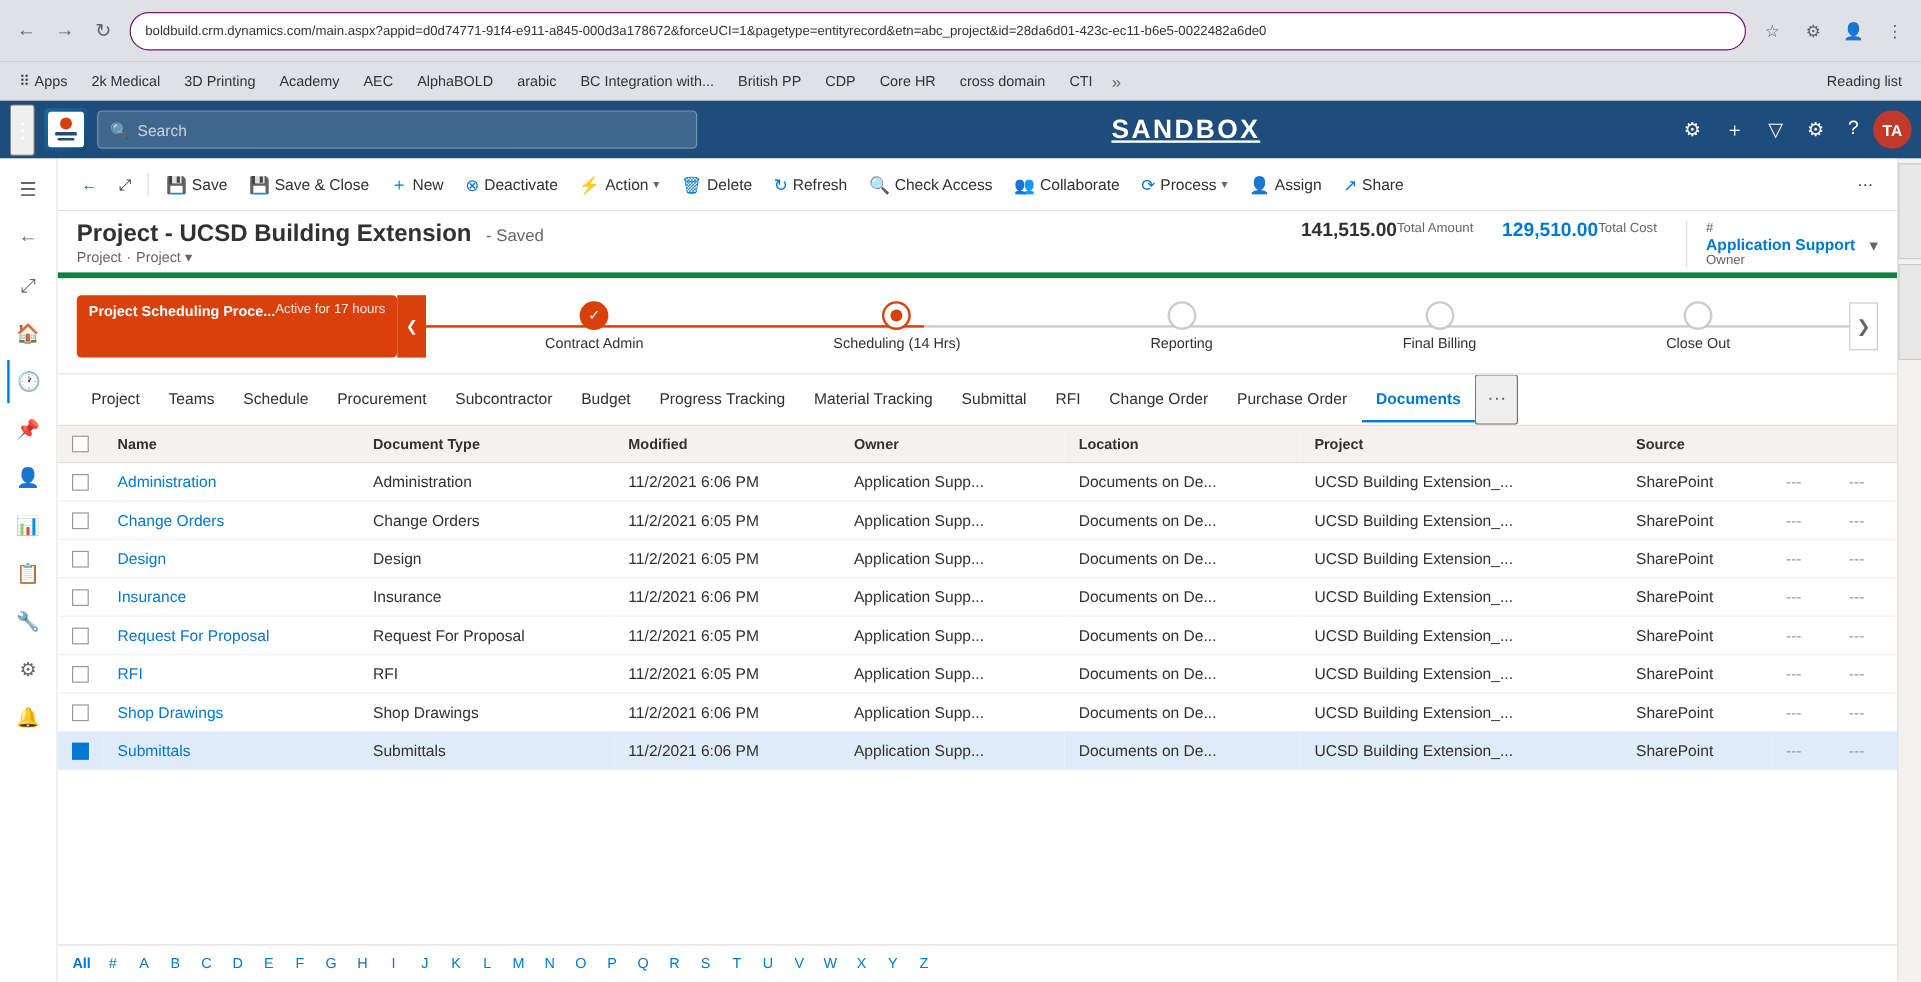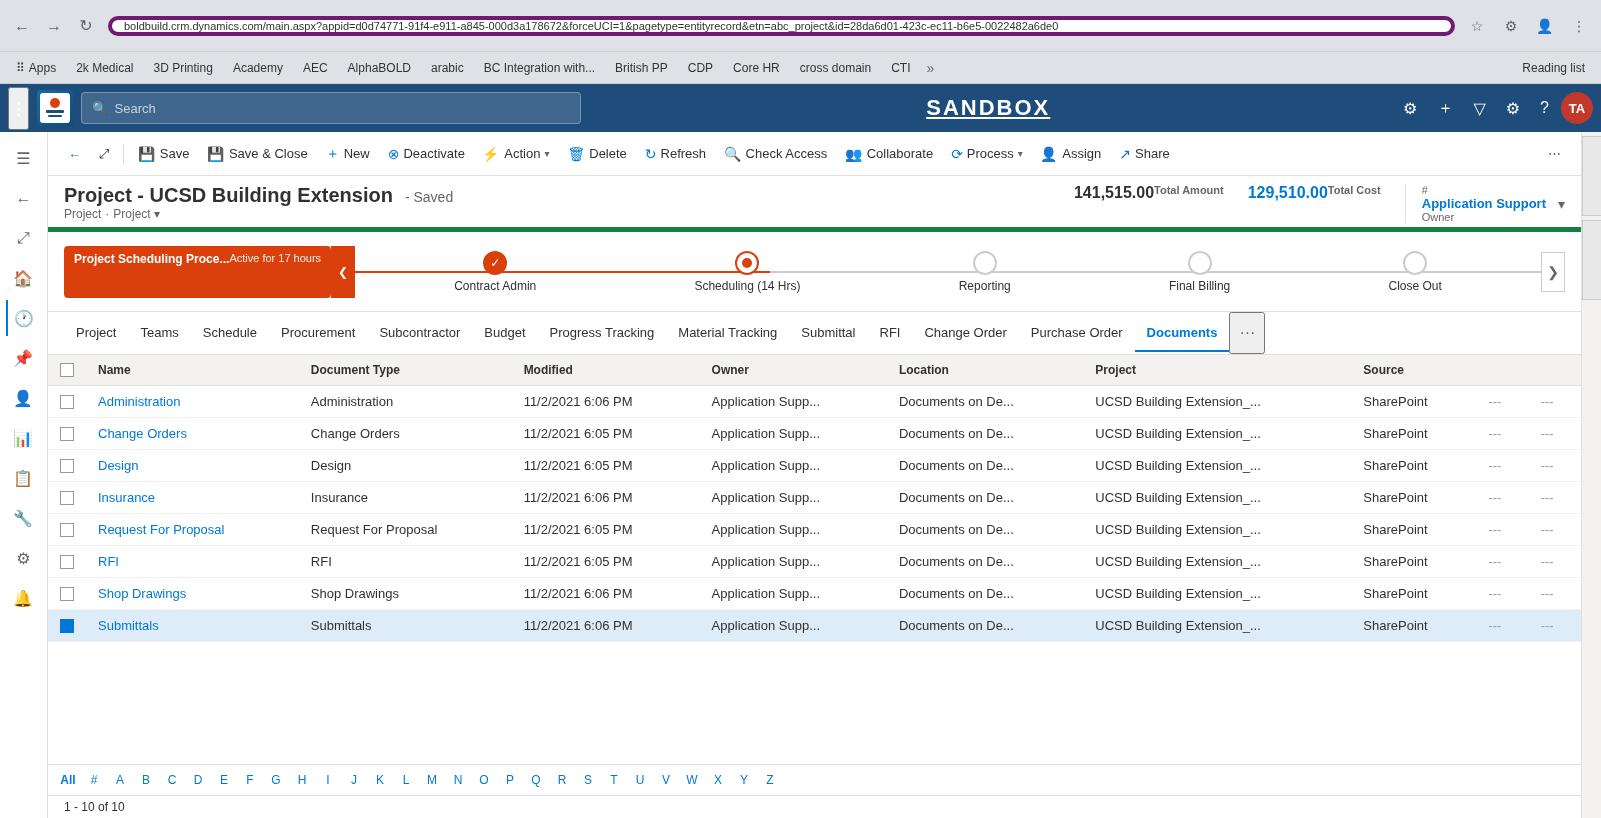--- a/index.html
+++ b/index.html
@@ -2,21 +2,21 @@
 <html><head>
   <meta charset="utf-8">
   <style>
     * { box-sizing: border-box; margin: 0; padding: 0; }
     body { font-family: 'Segoe UI', Arial, sans-serif; font-size: 13px; background: #f3f2f1; overflow: hidden; width: 1601px; height: 818px; }
 
     
     .browser-chrome { background: #dee1e6; height: 52px; display: flex; align-items: center; padding: 0 8px; gap: 8px; border-bottom: 1px solid #ccc; }
     .browser-nav-btns { display: flex; gap: 4px; align-items: center; }
     .browser-nav-btn { width: 28px; height: 28px; border-radius: 50%; border: none; background: transparent; cursor: pointer; display: flex; align-items: center; justify-content: center; color: #5f6368; font-size: 16px; }
-    .browser-addressbar { flex: 1; height: 20px; border-radius: 16px; background: #fff; border: 4px solid #701a75; display: flex; align-items: center; padding: 0 12px; font-size: 12px; color: #333; }
+    .browser-addressbar { flex: 1; height: 32px; border-radius: 16px; background: #fff; border: 1px solid #701a75; display: flex; align-items: center; padding: 0 12px; font-size: 12px; color: #333; }
     .browser-actions { display: flex; gap: 6px; align-items: center; }
     .browser-action-btn { width: 28px; height: 28px; border-radius: 50%; border: none; background: transparent; cursor: pointer; display: flex; align-items: center; justify-content: center; color: #5f6368; font-size: 14px; }
 
     
     .bookmarks-bar { background: #dee1e6; height: 32px; display: flex; align-items: center; padding: 0 8px; gap: 4px; border-bottom: 1px solid #ccc; font-size: 12px; overflow: hidden; }
     .bookmark-item { padding: 2px 8px; border-radius: 4px; cursor: pointer; white-space: nowrap; color: #333; display: flex; align-items: center; gap: 4px; }
     .bookmark-dots { color: #666; font-size: 14px; cursor: pointer; padding: 0 4px; }
 
     
     .d365-app { display: flex; flex-direction: column; height: calc(818px - 84px); }
@@ -56,21 +56,21 @@
     
     .entity-header { background: #fff; padding: 8px 16px 4px; border-bottom: 5px solid #15803d; }
     .entity-title-row { display: flex; align-items: flex-start; justify-content: space-between; }
     .entity-title { font-size: 20px; font-weight: 600; color: #323130; }
     .entity-saved { font-size: 14px; color: #666; font-weight: normal; margin-left: 6px; }
     .entity-breadcrumb { font-size: 12px; color: #0078d4; display: flex; gap: 4px; align-items: center; cursor: pointer; }
     .entity-breadcrumb span { color: #666; }
     .entity-financials { display: flex; gap: 24px; align-items: flex-start; text-align: right; }
     .entity-fin-item { display: flex; }
     .entity-fin-value { font-size: 16px; font-weight: 600; color: #323130; }
-    .entity-fin-label { font-size: 11px; color: #666; font-weight: bold; }
+    .entity-fin-label { font-size: 11px; color: #666; }
     .entity-owner { display: flex; flex-direction: column; align-items: flex-start; padding-left: 16px; border-left: 1px solid #e0e0e0; }
     .entity-owner-link { color: #0078d4; font-size: 13px; font-weight: 600; cursor: pointer; }
     .entity-owner-label { font-size: 11px; color: #666; }
     .entity-header-right { display: flex; align-items: center; gap: 12px; }
     .chevron-down-btn { background: transparent; border: none; cursor: pointer; font-size: 14px; color: #666; }
 
     
     .process-bar { background: #fff; padding: 8px 16px; display: flex; align-items: center; gap: 0; border-bottom: 1px solid #e0e0e0; position: relative; height: 80px; }
     .process-stage-active-btn { background: #d9400b; color: white; border-radius: 4px; padding: 6px 10px; display: flex; flex-direction: row; font-size: 11px; cursor: pointer; min-width: 150px; position: relative; }
     .process-stage-active-btn .stage-name { font-weight: 600; font-size: 12px; }
@@ -531,23 +531,20 @@
           <button class="alpha-btn">S</button>
           <button class="alpha-btn">T</button>
           <button class="alpha-btn">U</button>
           <button class="alpha-btn">V</button>
           <button class="alpha-btn">W</button>
           <button class="alpha-btn">X</button>
           <button class="alpha-btn">Y</button>
           <button class="alpha-btn">Z</button>
         </div>
 
-      <div class="pagination-bar">
-        <span>1 - 10 of 10</span>
-      </div>
 
     </div>
 
     <div style="position:relative; width:20px; background:#f3f2f1; border-left:1px solid #e0e0e0; display:flex; flex-direction:column; gap:2px; padding:4px 0;">
       <div style="width:20px; height:80px; background:#e8e8e8; border:1px solid #ccc; display:flex; align-items:center; justify-content:center; cursor:pointer; writing-mode:vertical-rl; font-size:9px; color:#666; margin-bottom:2px;"></div>
       <div style="width:20px; height:80px; background:#e8e8e8; border:1px solid #ccc; display:flex; align-items:center; justify-content:center; cursor:pointer; writing-mode:vertical-rl; font-size:9px; color:#666;"></div>
     </div>
 
   </div>
 

